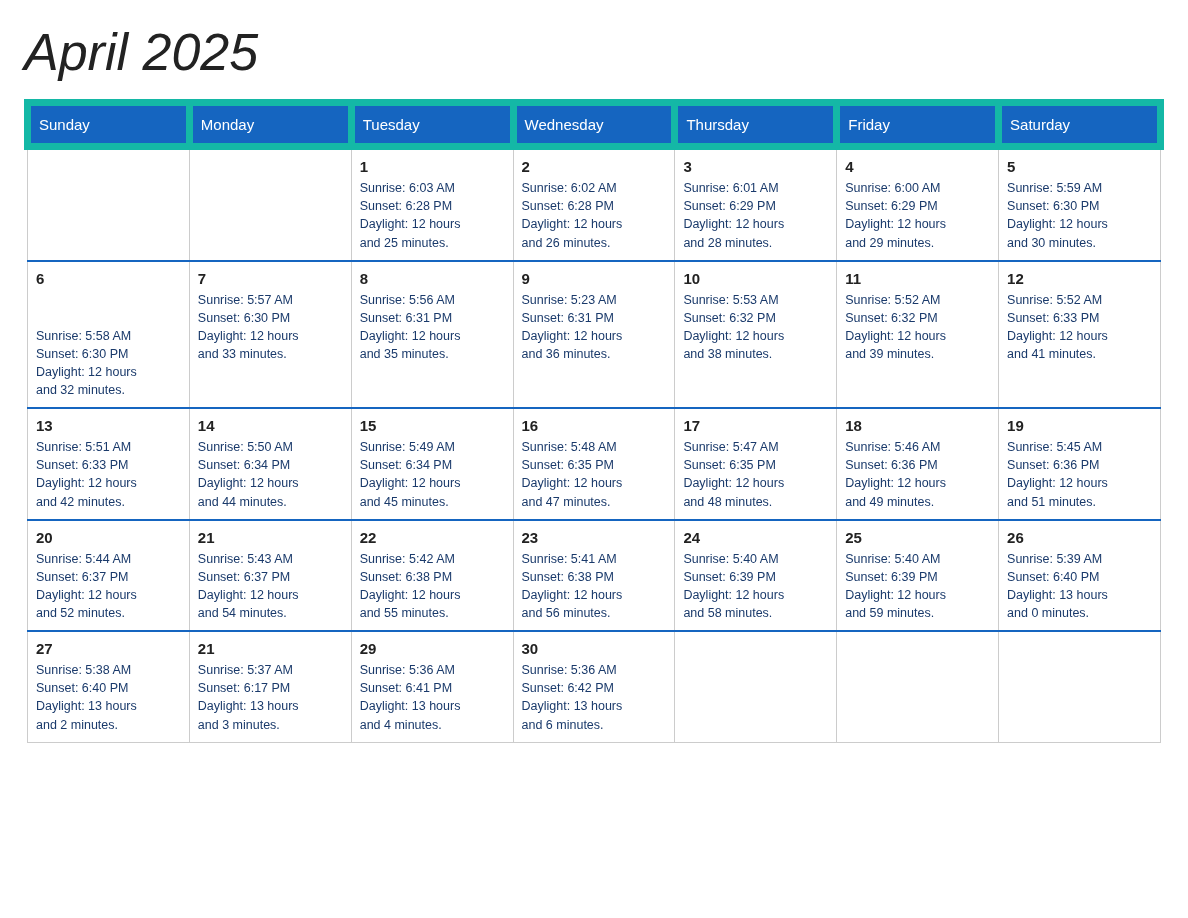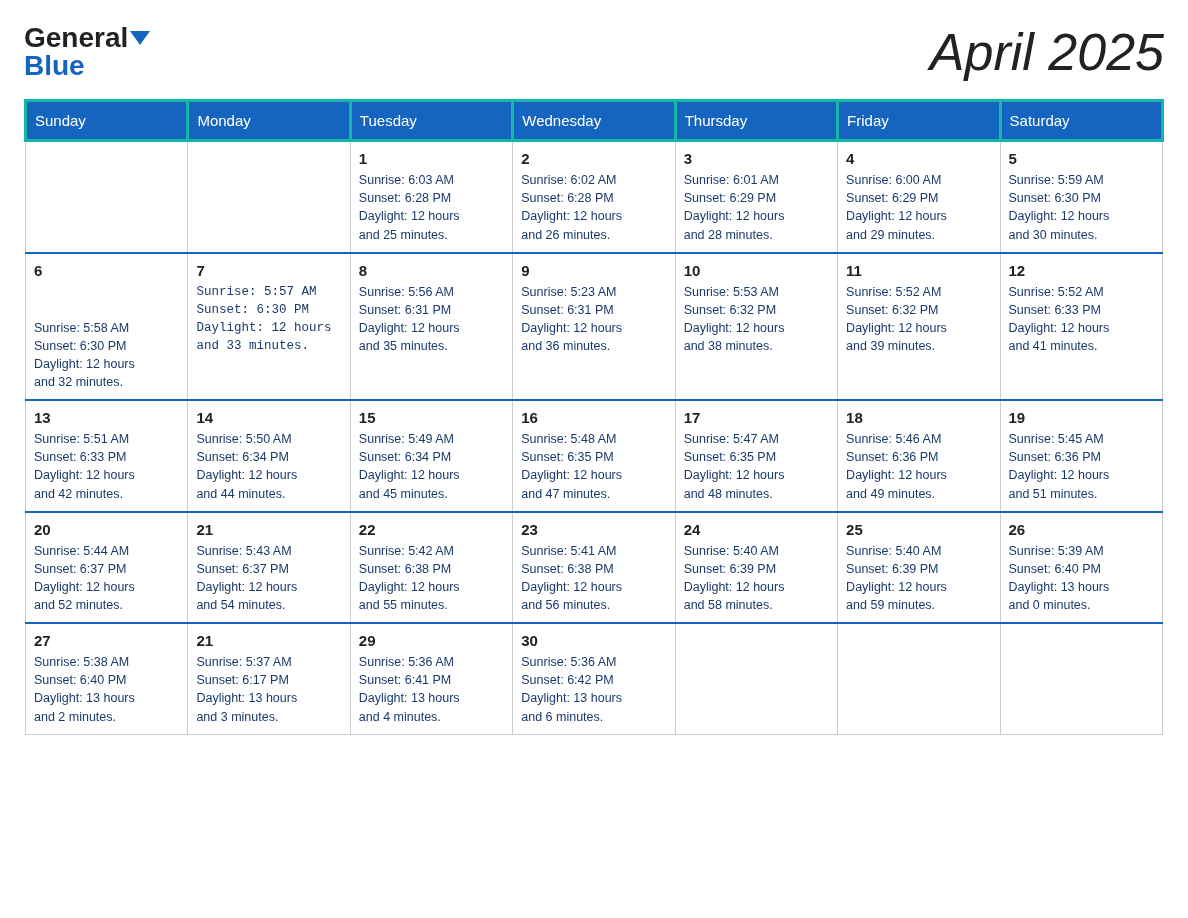--- a/index.html
+++ b/index.html
@@ -65,21 +65,21 @@
       border-collapse: collapse;
       table-layout: fixed;
     }
     thead tr th {
       background-color: #1565c0;
       color: #fff;
       padding: 10px 8px;
       text-align: left;
       font-size: 15px;
       font-weight: normal;
-      border: 3px solid #14b8a6;
+      border: 7px solid #14b8a6;
       margin-top: 24px;
     }
     tbody tr td {
       vertical-align: top;
       padding: 8px 8px;
       border: 1px solid #ccc;
       border-top: 2px solid #1565c0;
       font-size: 13px;
       color: #222;
       min-height: 90px;
@@ -98,27 +98,20 @@
     }
     .empty-cell {
       border-top: 2px solid #1565c0;
       background: #fff;
     }
   </style>
 </head>
 <body>
 
 <div class="header-area">
-  <div class="logo">
-    <div class="logo-row">
-      <span class="logo-text-general">General</span>
-      <span class="logo-arrow"></span>
-    </div>
-    <span class="logo-text-blue">Blue</span>
-  </div>
   <div class="title-area">
     <div class="title-month">April 2025</div>
   </div>
 </div>
 
 <table>
   <thead>
     <tr>
     <th>Sunday</th>
         <th>Monday</th>
@@ -172,21 +165,21 @@
       <tr>
         <td>
           <div class="day-number">6</div>
           <div class="day-info" style="white-space: pre-line; margin-top: 40px;">Sunrise: 5:58 AM
 Sunset: 6:30 PM
 Daylight: 12 hours
 and 32 minutes.</div>
         </td>
         <td>
           <div class="day-number">7</div>
-          <div class="day-info" style="white-space: pre-line; font-family: Liberation Mono, monospace;">Sunrise: 5:57 AM
+          <div class="day-info" style="white-space: pre-line;">Sunrise: 5:57 AM
 Sunset: 6:30 PM
 Daylight: 12 hours
 and 33 minutes.</div>
         </td>
         <td>
           <div class="day-number">8</div>
           <div class="day-info" style="white-space: pre-line;">Sunrise: 5:56 AM
 Sunset: 6:31 PM
 Daylight: 12 hours
 and 35 minutes.</div>

